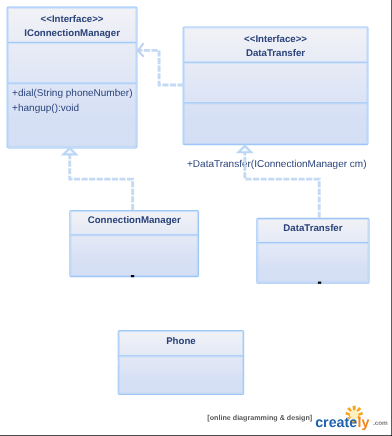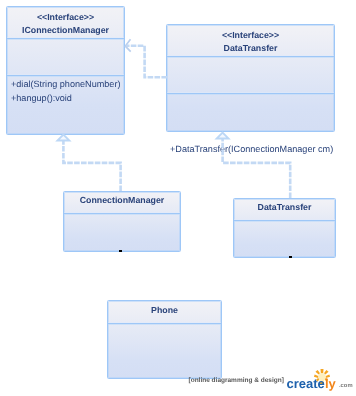--- a/index.html
+++ b/index.html
@@ -56,21 +56,21 @@
     <div class="sep" style="left:1px;right:1px;top:22px;"></div>
   </div>
 
   <div class="uml-class" id="c4" style="left:233px;top:198px;width:103px;height:60px;">
     <div class="frame"></div>
 
     <div class="uml-title" style="top:4px;">DataTransfer</div>
     <div class="sep" style="left:1px;right:1px;top:22px;"></div>
   </div>
 
-  <div class="uml-class" id="c5" style="left:107px;top:300px;width:115px;height:79px;">
+  <div class="uml-class" id="c5" style="left:107px;top:300px;width:115px;height:59px;">
     <div class="frame"></div>
 
     <div class="uml-title" style="top:5px;">Phone</div>
     <div class="sep" style="left:1px;right:1px;top:23px;"></div>
   </div>
 
   <svg class="conn" viewBox="0 0 356 396">
 
     <g>
       <path d="M167,77.3 L144.6,77.3 L144.6,45.8 L126.5,45.8" fill="none" stroke="#c3d9f4" stroke-width="2.6" stroke-dasharray="5.6 1.3"></path>

